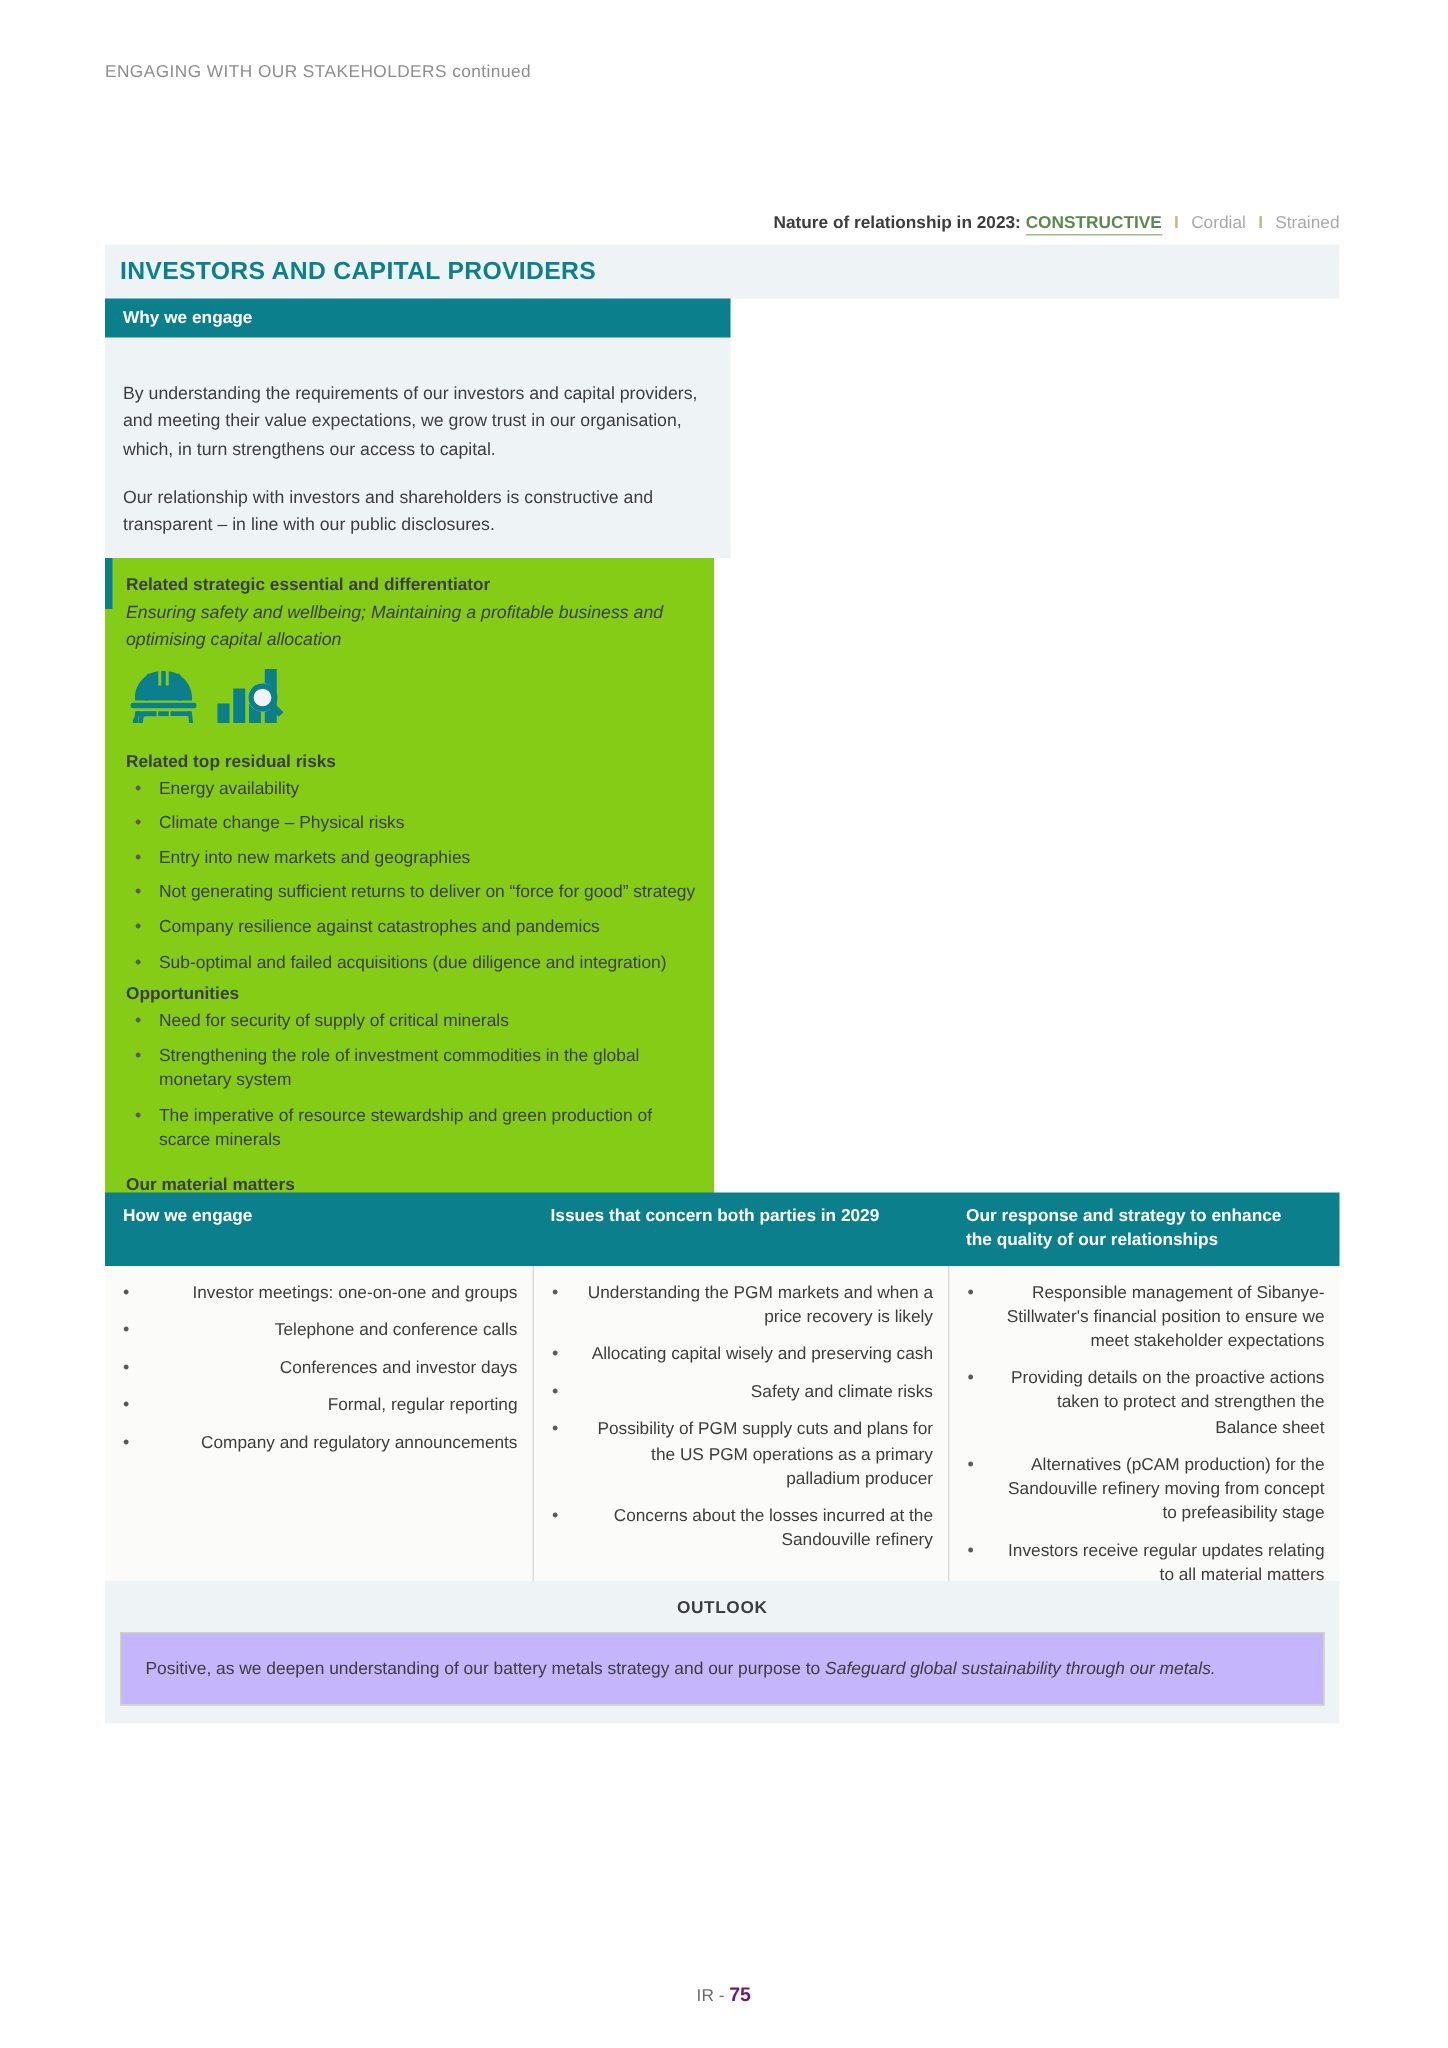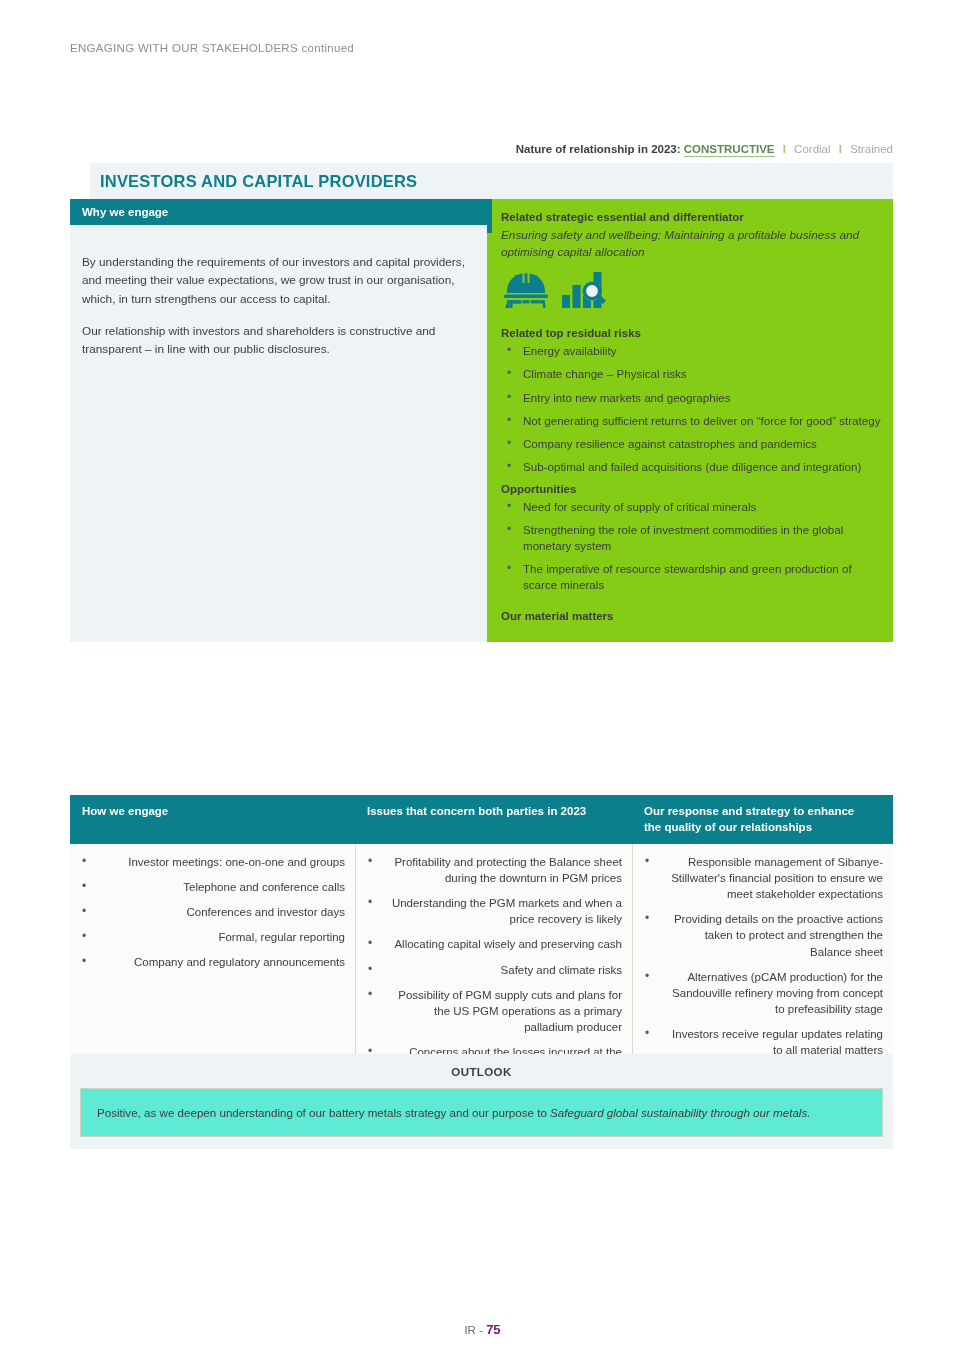--- a/index.html
+++ b/index.html
@@ -42,30 +42,29 @@
 
   
   .block {
     position: absolute;
     left: 70px; top: 163px;
     width: 823px;
   }
   .section-title-bar {
     background: #eef3f6;
     padding: 9px 10px 8px 10px;
-    margin-left: 20px;
   }
   .section-title {
     color: #0e7f8c;
     font-size: 16.5px;
     font-weight: bold;
     letter-spacing: .2px;
   }
 
-  .two-col { display: flex; width: 100%; }
+  .two-col { display: flex; width: 100%; flex-direction: column; }
   .col-left { width: 417px; background: #eef3f6; }
   .col-right { width: 406px; background: #84cc16; position: relative; }
 
   .hdr-why {
     background: #0b7f8c;
     color: #ffffff;
     font-weight: bold;
     font-size: 11.5px;
     padding: 7px 10px 7px 12px;
   }
@@ -151,21 +150,21 @@
   .outlook-title {
     text-align: center;
     font-size: 11.5px;
     font-weight: bold;
     color: #3d3d3d;
     letter-spacing: .4px;
     padding: 2px 0 10px 0;
   }
   .outlook-box {
     border: 1px solid #cdd4bf;
-    background: #5eead4;
+    background: #c4b5fd;
     padding: 15px 16px;
     font-size: 11.6px;
     line-height: 1.5;
   }
   .outlook-box em { font-style: italic; }
 
   
   .footer {
     position: absolute;
     left: 0; right: 0; top: 1322px;
@@ -263,37 +262,36 @@
         <div class="sub-head spaced">Our material matters</div>
 
       </div>
     </div>
   </div>
 </div>
 
 <div class="table3">
   <div class="t3-head">
     <div class="c1">How we engage</div>
-    <div class="c2">Issues that concern both parties in 2023</div>
+    <div class="c2">Issues that concern both parties in 2029</div>
     <div class="c3" style="white-space:pre-line">Our response and strategy to enhance
 the quality of our relationships</div>
   </div>
   <div class="t3-body">
     <div class="c1">
       <ul class="blist">
         <li>Investor meetings: one-on-one and groups</li>
         <li>Telephone and conference calls</li>
         <li>Conferences and investor days</li>
         <li>Formal, regular reporting</li>
         <li>Company and regulatory announcements</li>
       </ul>
     </div>
     <div class="c2">
       <ul class="blist">
-        <li>Profitability and protecting the Balance sheet during the downturn in PGM prices</li>
         <li>Understanding the PGM markets and when a price recovery is likely</li>
         <li>Allocating capital wisely and preserving cash</li>
         <li>Safety and climate risks</li>
         <li>Possibility of PGM supply cuts and plans for the US PGM operations as a primary palladium producer</li>
         <li>Concerns about the losses incurred at the Sandouville refinery</li>
       </ul>
     </div>
     <div class="c3">
       <ul class="blist">
         <li>Responsible management of Sibanye-Stillwater's financial position to ensure we meet stakeholder expectations</li>

